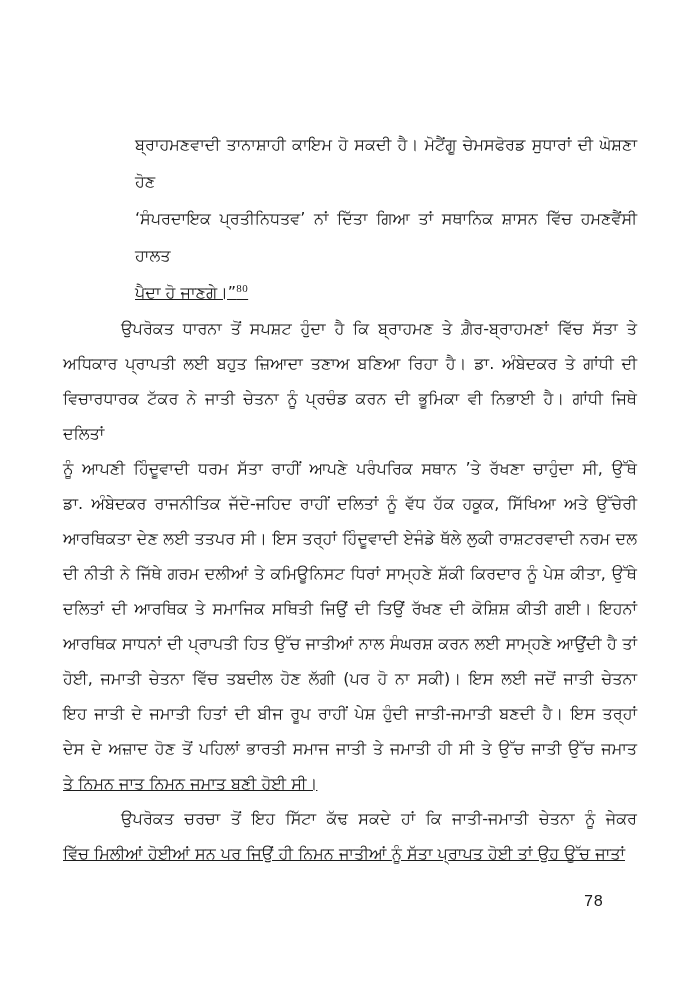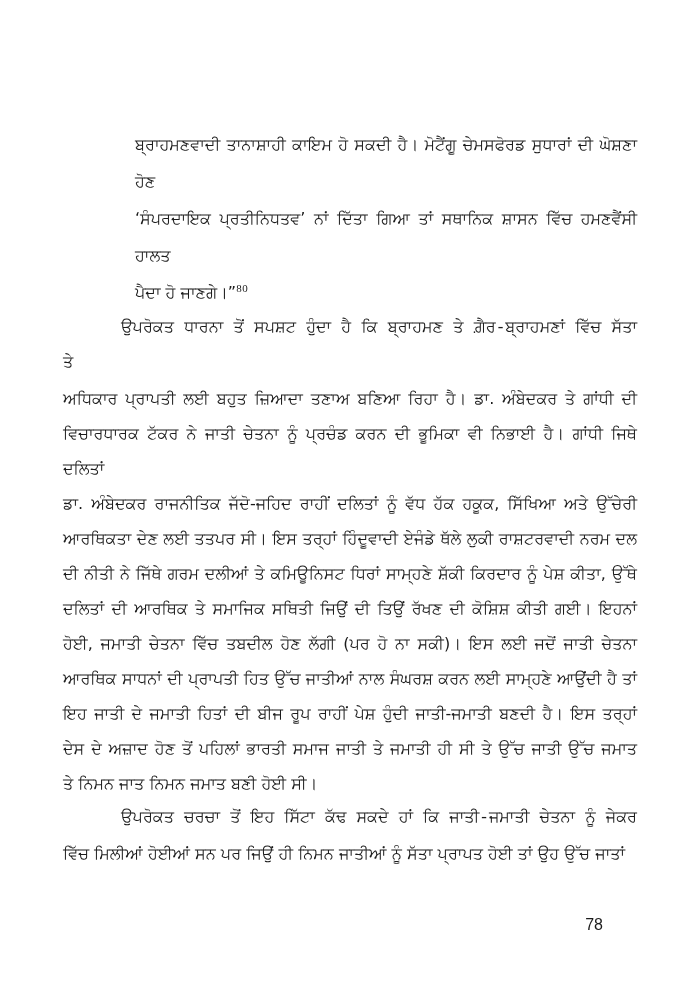--- a/index.html
+++ b/index.html
@@ -35,37 +35,37 @@
   }
   
   .ln {
     text-align: justify;
     text-align-last: justify;
     white-space: normal;
   }
   .ln-end {
     text-align: left;
     text-align-last: left;
+    text-decoration: underline;
   }
   .indent {
     text-indent: 58px;
-    font-family: Liberation Mono, monospace;
   }
   sup.fnref {
     font-family: "Liberation Serif", serif;
     font-size: 11px;
     line-height: 0;
     vertical-align: super;
     letter-spacing: 0.5px;
   }
   .page-number {
     position: absolute;
-    top: 916px;
+    top: 893px;
     right: 97px;
-    font-family: Liberation Sans, sans-serif;
+    font-family: Liberation Mono, monospace;
     font-size: 16px;
     color: #1c1c1c;
     text-align: center;
   }
 </style>
 </head>
 <body>
 
 <div class="sheet">
   <div class="content">
@@ -73,26 +73,27 @@
     <div class="quote-block">
       <div class="ln">ਬ੍ਰਾਹਮਣਵਾਦੀ ਤਾਨਾਸ਼ਾਹੀ ਕਾਇਮ ਹੋ ਸਕਦੀ ਹੈ। ਮੋਟੈਂਗੂ ਚੇਮਸਫੋਰਡ ਸੁਧਾਰਾਂ ਦੀ ਘੋਸ਼ਣਾ ਹੋਣ</div>
       <div class="ln">‘ਸੰਪਰਦਾਇਕ ਪ੍ਰਤੀਨਿਧਤਵ’ ਨਾਂ ਦਿੱਤਾ ਗਿਆ ਤਾਂ ਸਥਾਨਿਕ ਸ਼ਾਸਨ ਵਿੱਚ ਹਮਣਵੈਂਸੀ ਹਾਲਤ</div>
       <div class="ln ln-end"><span>ਪੈਦਾ ਹੋ ਜਾਣਗੇ।”</span><sup class="fnref">80</sup></div>
     </div>
 
     <div class="para">
       <div class="ln indent">ਉਪਰੋਕਤ ਧਾਰਨਾ ਤੋਂ ਸਪਸ਼ਟ ਹੁੰਦਾ ਹੈ ਕਿ ਬ੍ਰਾਹਮਣ ਤੇ ਗ਼ੈਰ-ਬ੍ਰਾਹਮਣਾਂ ਵਿੱਚ ਸੱਤਾ ਤੇ</div>
       <div class="ln">ਅਧਿਕਾਰ ਪ੍ਰਾਪਤੀ ਲਈ ਬਹੁਤ ਜ਼ਿਆਦਾ ਤਣਾਅ ਬਣਿਆ ਰਿਹਾ ਹੈ। ਡਾ. ਅੰਬੇਦਕਰ ਤੇ ਗਾਂਧੀ ਦੀ</div>
       <div class="ln">ਵਿਚਾਰਧਾਰਕ ਟੱਕਰ ਨੇ ਜਾਤੀ ਚੇਤਨਾ ਨੂੰ ਪ੍ਰਚੰਡ ਕਰਨ ਦੀ ਭੂਮਿਕਾ ਵੀ ਨਿਭਾਈ ਹੈ। ਗਾਂਧੀ ਜਿਥੇ ਦਲਿਤਾਂ</div>
+      <div class="ln">ਨੂੰ ਆਪਣੀ ਹਿੰਦੂਵਾਦੀ ਧਰਮ ਸੱਤਾ ਰਾਹੀਂ ਆਪਣੇ ਪਰੰਪਰਿਕ ਸਥਾਨ ’ਤੇ ਰੱਖਣਾ ਚਾਹੁੰਦਾ ਸੀ, ਉੱਥੇ</div>
       <div class="ln">ਡਾ. ਅੰਬੇਦਕਰ ਰਾਜਨੀਤਿਕ ਜੱਦੋ-ਜਹਿਦ ਰਾਹੀਂ ਦਲਿਤਾਂ ਨੂੰ ਵੱਧ ਹੱਕ ਹਕੂਕ, ਸਿੱਖਿਆ ਅਤੇ ਉੱਚੇਰੀ</div>
       <div class="ln">ਆਰਥਿਕਤਾ ਦੇਣ ਲਈ ਤਤਪਰ ਸੀ। ਇਸ ਤਰ੍ਹਾਂ ਹਿੰਦੂਵਾਦੀ ਏਜੰਡੇ ਥੱਲੇ ਲੁਕੀ ਰਾਸ਼ਟਰਵਾਦੀ ਨਰਮ ਦਲ</div>
       <div class="ln">ਦੀ ਨੀਤੀ ਨੇ ਜਿੱਥੇ ਗਰਮ ਦਲੀਆਂ ਤੇ ਕਮਿਊਨਿਸਟ ਧਿਰਾਂ ਸਾਮ੍ਹਣੇ ਸ਼ੱਕੀ ਕਿਰਦਾਰ ਨੂੰ ਪੇਸ਼ ਕੀਤਾ, ਉੱਥੇ</div>
       <div class="ln">ਦਲਿਤਾਂ ਦੀ ਆਰਥਿਕ ਤੇ ਸਮਾਜਿਕ ਸਥਿਤੀ ਜਿਉਂ ਦੀ ਤਿਉਂ ਰੱਖਣ ਦੀ ਕੋਸ਼ਿਸ਼ ਕੀਤੀ ਗਈ। ਇਹਨਾਂ</div>
+      <div class="ln">ਆਰਥਿਕ ਸਾਧਨਾਂ ਦੀ ਪ੍ਰਾਪਤੀ ਹਿਤ ਉੱਚ ਜਾਤੀਆਂ ਨਾਲ ਸੰਘਰਸ਼ ਕਰਨ ਲਈ ਸਾਮ੍ਹਣੇ ਆਉਂਦੀ ਹੈ ਤਾਂ</div>
       <div class="ln">ਹੋਈ, ਜਮਾਤੀ ਚੇਤਨਾ ਵਿੱਚ ਤਬਦੀਲ ਹੋਣ ਲੱਗੀ (ਪਰ ਹੋ ਨਾ ਸਕੀ)। ਇਸ ਲਈ ਜਦੋਂ ਜਾਤੀ ਚੇਤਨਾ</div>
-      <div class="ln">ਆਰਥਿਕ ਸਾਧਨਾਂ ਦੀ ਪ੍ਰਾਪਤੀ ਹਿਤ ਉੱਚ ਜਾਤੀਆਂ ਨਾਲ ਸੰਘਰਸ਼ ਕਰਨ ਲਈ ਸਾਮ੍ਹਣੇ ਆਉਂਦੀ ਹੈ ਤਾਂ</div>
       <div class="ln">ਇਹ ਜਾਤੀ ਦੇ ਜਮਾਤੀ ਹਿਤਾਂ ਦੀ ਬੀਜ ਰੂਪ ਰਾਹੀਂ ਪੇਸ਼ ਹੁੰਦੀ ਜਾਤੀ-ਜਮਾਤੀ ਬਣਦੀ ਹੈ। ਇਸ ਤਰ੍ਹਾਂ</div>
       <div class="ln">ਦੇਸ ਦੇ ਅਜ਼ਾਦ ਹੋਣ ਤੋਂ ਪਹਿਲਾਂ ਭਾਰਤੀ ਸਮਾਜ ਜਾਤੀ ਤੇ ਜਮਾਤੀ ਹੀ ਸੀ ਤੇ ਉੱਚ ਜਾਤੀ ਉੱਚ ਜਮਾਤ</div>
       <div class="ln ln-end">ਤੇ ਨਿਮਨ ਜਾਤ ਨਿਮਨ ਜਮਾਤ ਬਣੀ ਹੋਈ ਸੀ।</div>
     </div>
 
     <div class="para">
       <div class="ln indent">ਉਪਰੋਕਤ ਚਰਚਾ ਤੋਂ ਇਹ ਸਿੱਟਾ ਕੱਢ ਸਕਦੇ ਹਾਂ ਕਿ ਜਾਤੀ-ਜਮਾਤੀ ਚੇਤਨਾ ਨੂੰ ਜੇਕਰ</div>
       <div class="ln ln-end">ਵਿੱਚ ਮਿਲੀਆਂ ਹੋਈਆਂ ਸਨ ਪਰ ਜਿਉਂ ਹੀ ਨਿਮਨ ਜਾਤੀਆਂ ਨੂੰ ਸੱਤਾ ਪ੍ਰਾਪਤ ਹੋਈ ਤਾਂ ਉਹ ਉੱਚ ਜਾਤਾਂ</div>
     </div>
 

